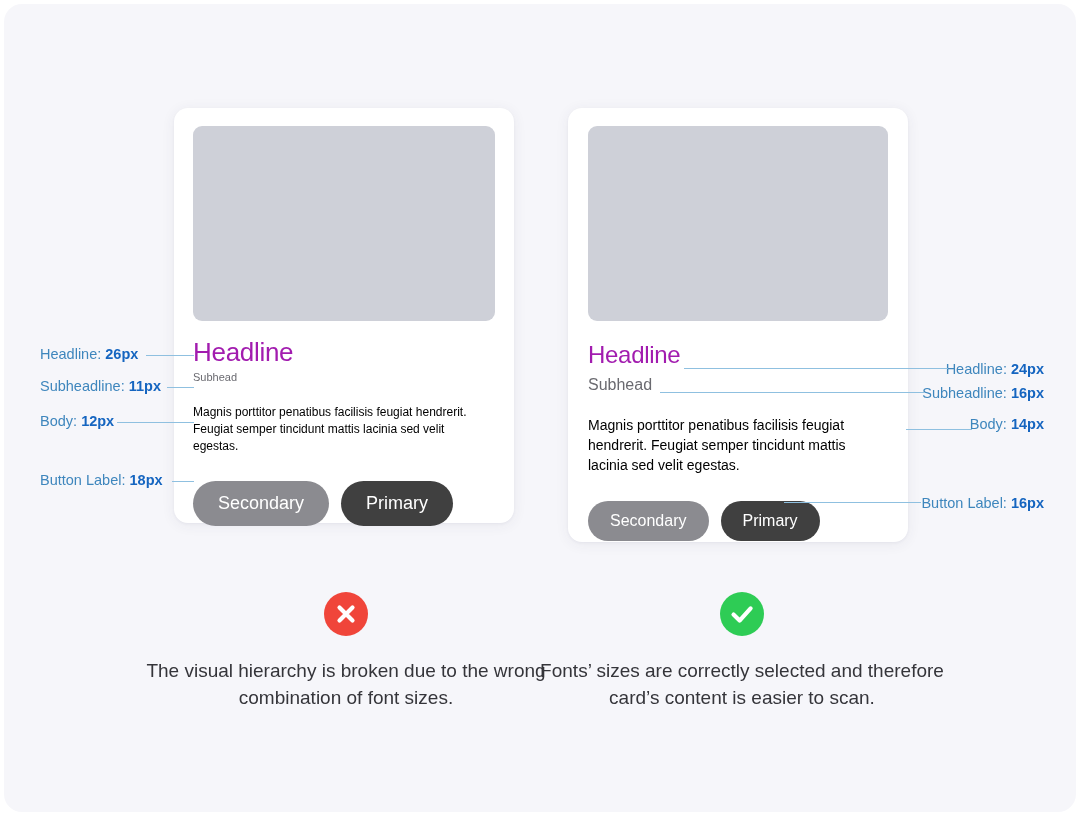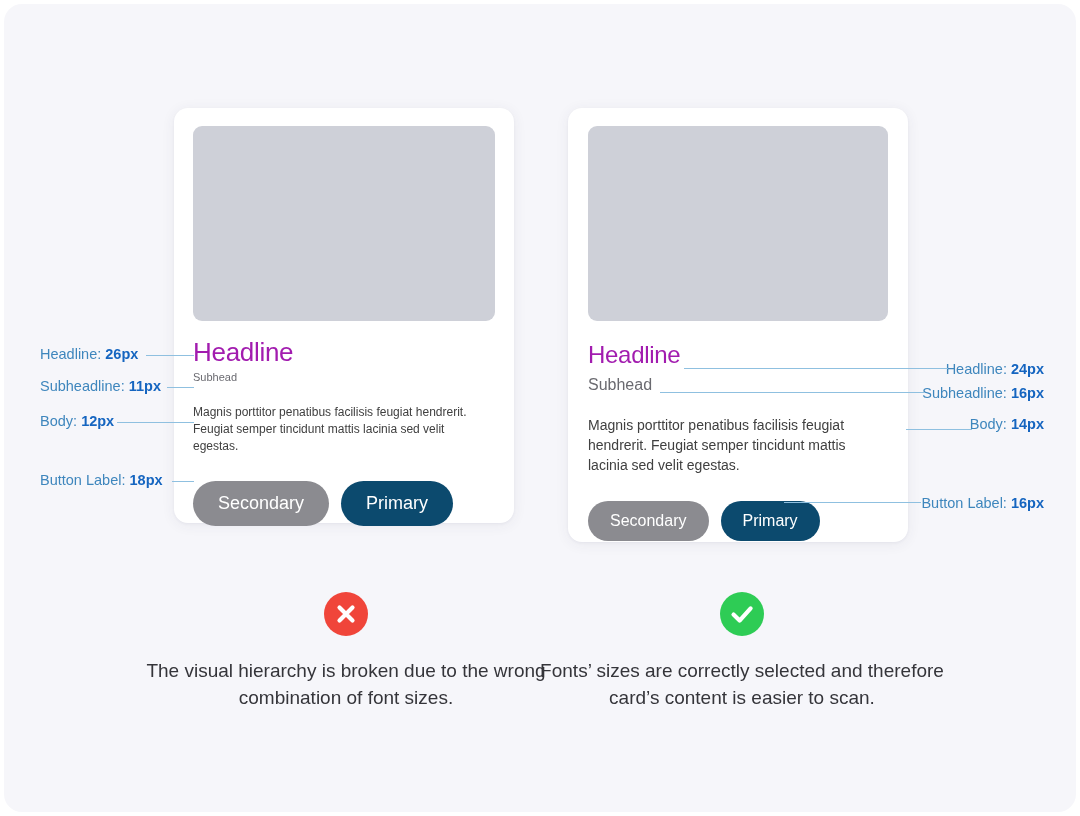--- a/index.html
+++ b/index.html
@@ -61,21 +61,21 @@
     color: #a21caf;
     font-weight: 400;
     letter-spacing: -0.3px;
     white-space: nowrap;
   }
   .subhead {
     color: #6a6a70;
     font-weight: 400;
   }
   .body-text {
-    color: #404040;
+    color: #000000;
     font-weight: 400;
   }
 
   
   .card-bad .headline { font-size: 26px; line-height: 30px; margin-top: 16px; }
   .card-bad .subhead  { font-size: 11px; line-height: 14px; margin-top: 3px; }
   .card-bad .body-text{ font-size: 12px; line-height: 17px; margin-top: 20px; width: 296px; }
 
   
   .card-good .headline { font-size: 24px; line-height: 29px; margin-top: 19px; }
@@ -89,21 +89,21 @@
   .btn {
     border: none;
     color: #ffffff;
     border-radius: 999px;
     font-family: "Liberation Sans", sans-serif;
     font-weight: 400;
     white-space: nowrap;
     cursor: pointer;
   }
   .btn-secondary { background: #8b8b90; text-align: right; }
-  .btn-primary   { background: #0c4a6e; }
+  .btn-primary   { background: #404040; }
 
   .card-bad .btn  { font-size: 18px; padding: 12px 25px; }
   .card-good .btn { font-size: 16px; padding: 11px 22px; }
 
   
   .anno {
     position: absolute;
     font-size: 14.5px;
     color: #3e86bd;
     white-space: nowrap;

